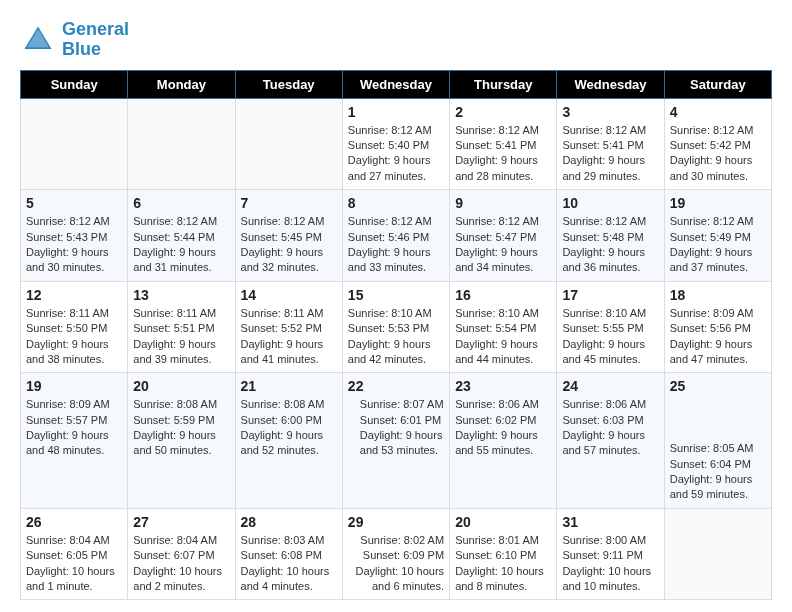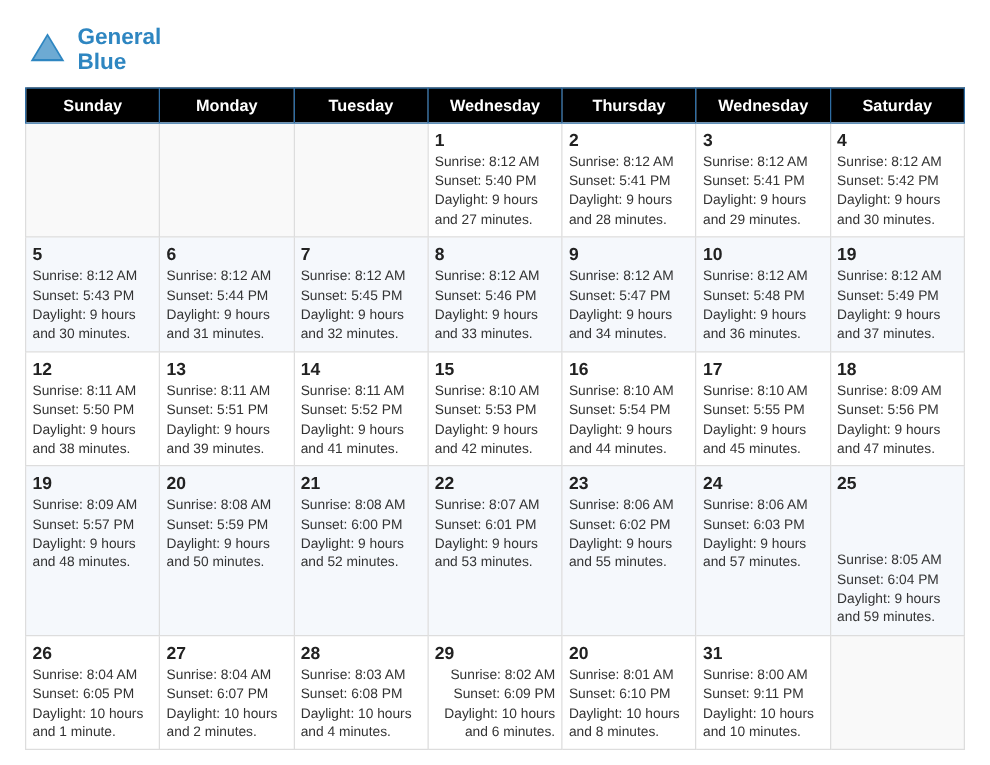--- a/index.html
+++ b/index.html
@@ -271,21 +271,21 @@
         </td>
         <td>
           <div class="day-number">21</div>
           <div class="day-info" style="white-space: pre-line;">Sunrise: 8:08 AM
 Sunset: 6:00 PM
 Daylight: 9 hours
 and 52 minutes.</div>
         </td>
         <td>
           <div class="day-number">22</div>
-          <div class="day-info" style="white-space: pre-line;">Sunrise: 8:07 AM
+          <div class="day-info" style="white-space: pre-line; margin-left: 12px;">Sunrise: 8:07 AM
 Sunset: 6:01 PM
 Daylight: 9 hours
 and 53 minutes.</div>
         </td>
         <td>
           <div class="day-number">23</div>
           <div class="day-info" style="white-space: pre-line;">Sunrise: 8:06 AM
 Sunset: 6:02 PM
 Daylight: 9 hours
 and 55 minutes.</div>

